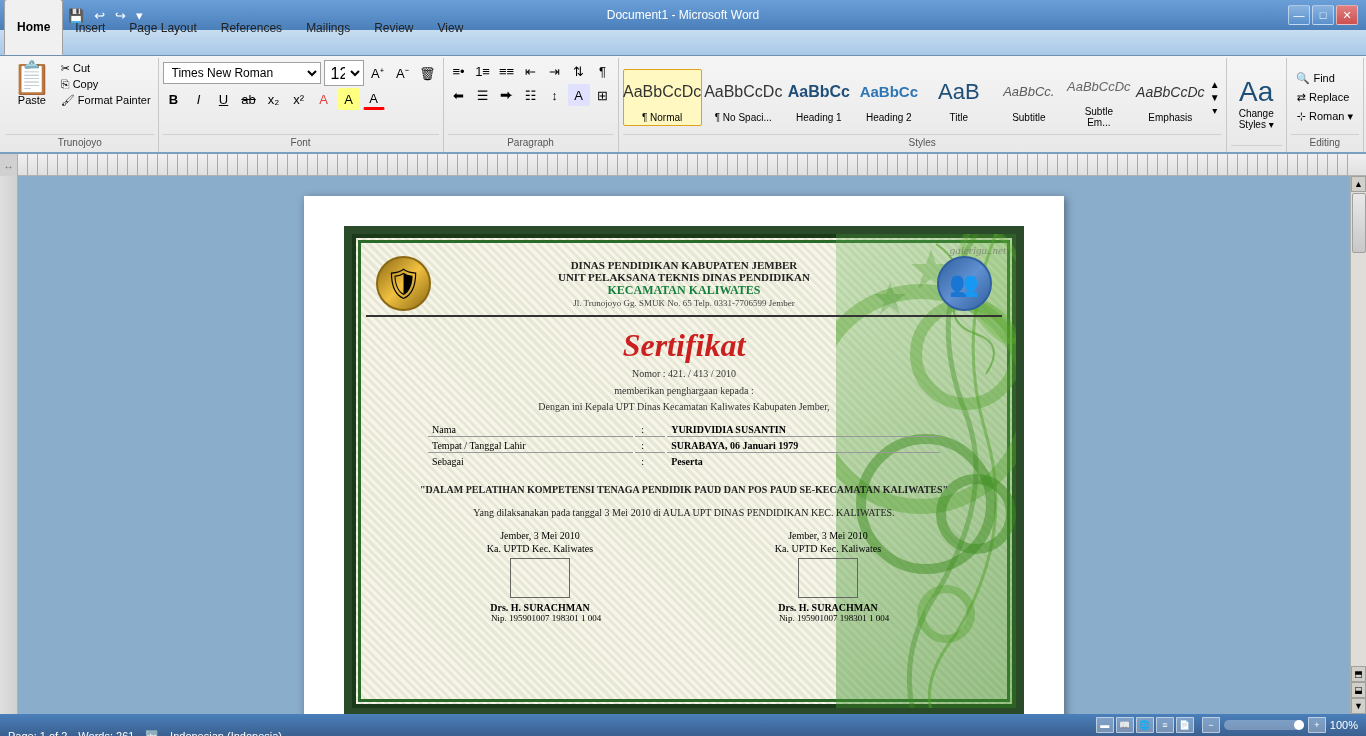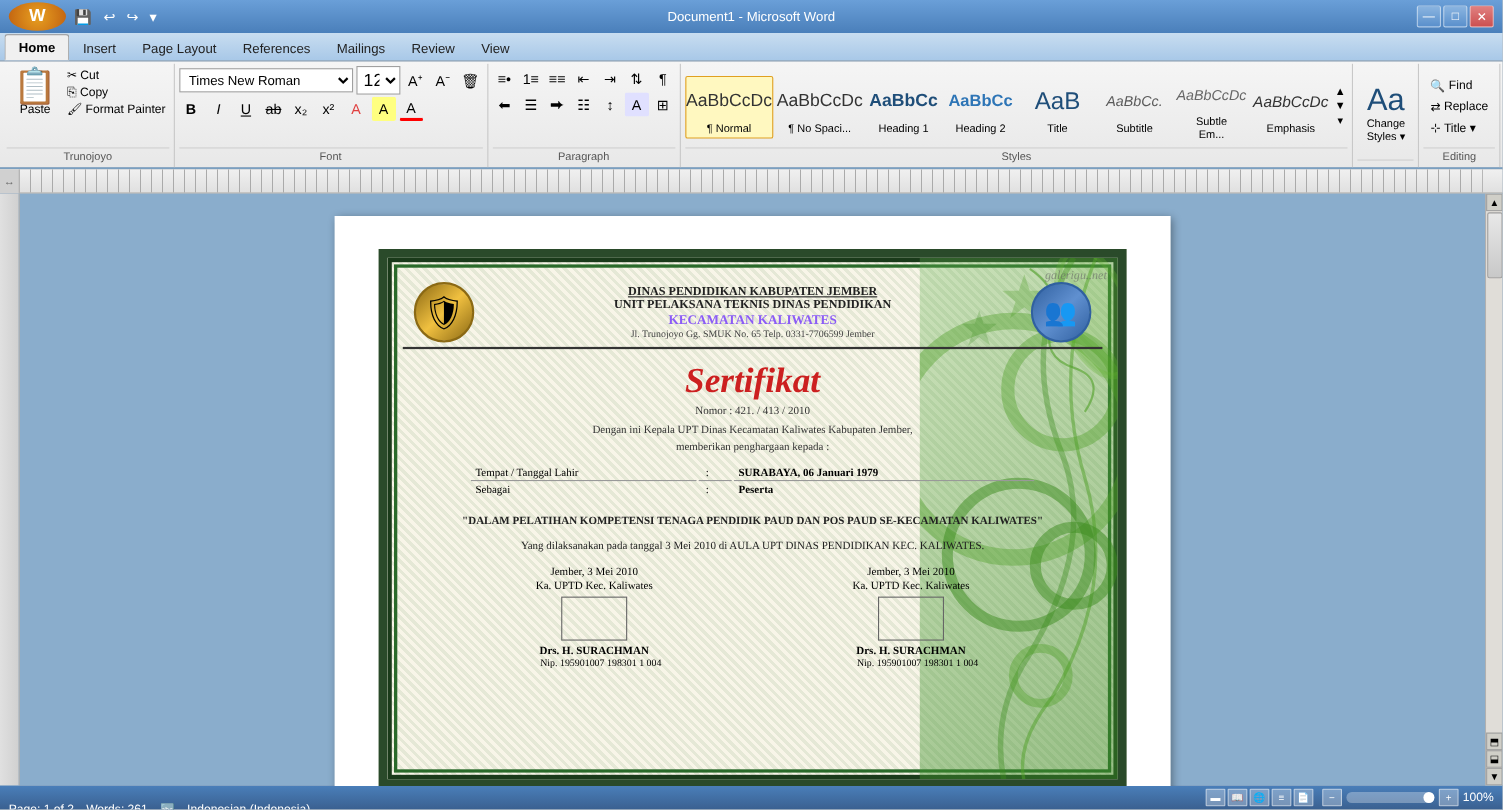--- a/index.html
+++ b/index.html
@@ -24,21 +24,21 @@
 
     
     .ribbon-tabs {
       height: 26px;
       background: linear-gradient(to bottom, #c8ddf0, #a8c8e8);
       display: flex; align-items: flex-end;
       padding-left: 4px;
       border-bottom: 1px solid #7090b0;
     }
     .ribbon-tab {
-      padding: 4px 12px;
+      padding: 20px 12px;
       font-size: 12px;
       cursor: pointer;
       border-radius: 3px 3px 0 0;
       color: #222;
       background: transparent;
     }
     .ribbon-tab.active {
       background: #f0f0f0;
       border: 1px solid #a0a0a0;
       border-bottom: 1px solid #f0f0f0;
@@ -324,23 +324,23 @@
       border: 2px solid #3060a0;
       display: flex; align-items: center; justify-content: center;
       font-size: 20px;
       color: white;
     }
     .cert-header-text {
       text-align: center;
       flex: 1;
       padding: 0 10px;
     }
-    .cert-header-text .line1 { font-size: 11px; font-weight: bold; color: #222; text-decoration: underline; }
+    .cert-header-text .line1 { font-size: 11px; font-weight: bold; color: #222; }
     .cert-header-text .line2 { font-size: 11px; font-weight: bold; color: #222; }
-    .cert-header-text .line3 { font-size: 12px; font-weight: bold; color: #8b5cf6; }
+    .cert-header-text .line3 { font-size: 12px; font-weight: bold; color: #15803d; }
     .cert-header-text .line4 { font-size: 9px; color: #444; }
 
     .cert-title {
       text-align: center;
       padding: 10px 0 4px;
       font-family: 'Times New Roman', serif;
       font-size: 32px;
       font-style: italic;
       color: #cc2020;
       font-weight: bold;
@@ -600,21 +600,21 @@
         <button class="edit-btn">
           <span>🔍</span>
           <span>Find</span>
         </button>
         <button class="edit-btn">
           <span>⇄</span>
           <span>Replace</span>
         </button>
         <button class="edit-btn">
           <span>⊹</span>
-          <span>Title ▾</span>
+          <span>Roman ▾</span>
         </button>
       </div>
     </div>
     <div class="ribbon-group-label" style="font-size:10px;color:#555;text-align:center;padding:2px 0;">Editing</div>
   </div>
 
 </div>
 
 <div class="ruler">
   <div class="ruler-corner">↔</div>
@@ -658,25 +658,30 @@
               <div class="line3">KECAMATAN KALIWATES</div>
               <div class="line4">Jl. Trunojoyo Gg. SMUK No. 65 Telp. 0331-7706599 Jember</div>
             </div>
             <div class="cert-logo-right">
               <span style="font-size:24px;">👥</span>
             </div>
           </div>
 
           <div class="cert-title">Sertifikat</div>
           <div class="cert-number">Nomor : 421. / 413 / 2010</div>
+          <div class="cert-intro">memberikan penghargaan kepada :</div>
           <div class="cert-intro">Dengan ini Kepala UPT Dinas Kecamatan Kaliwates Kabupaten Jember,</div>
-          <div class="cert-intro">memberikan penghargaan kepada :</div>
 
           <table class="cert-table">
             <tbody>
+                <tr class="underline-row">
+              <td class="label">Nama</td>
+              <td class="sep">:</td>
+              <td class="value">YURIDVIDIA SUSANTIN</td>
+            </tr>
             <tr class="underline-row">
               <td class="label">Tempat / Tanggal Lahir</td>
               <td class="sep">:</td>
               <td class="value">SURABAYA, 06 Januari 1979</td>
             </tr>
             <tr>
               <td class="label">Sebagai</td>
               <td class="sep">:</td>
               <td class="value">Peserta</td>
             </tr>

